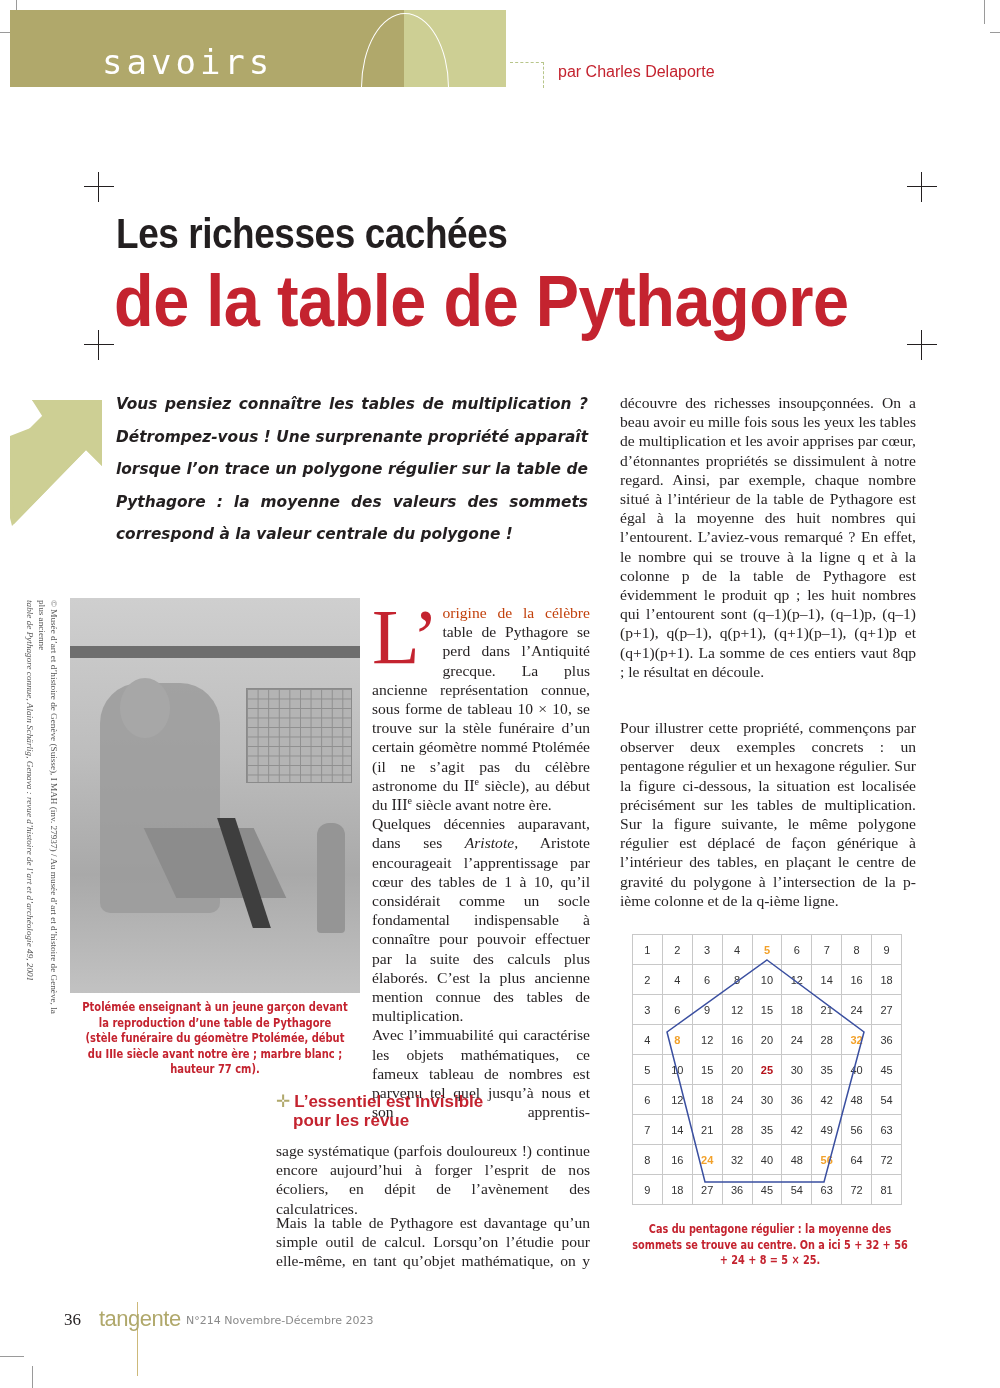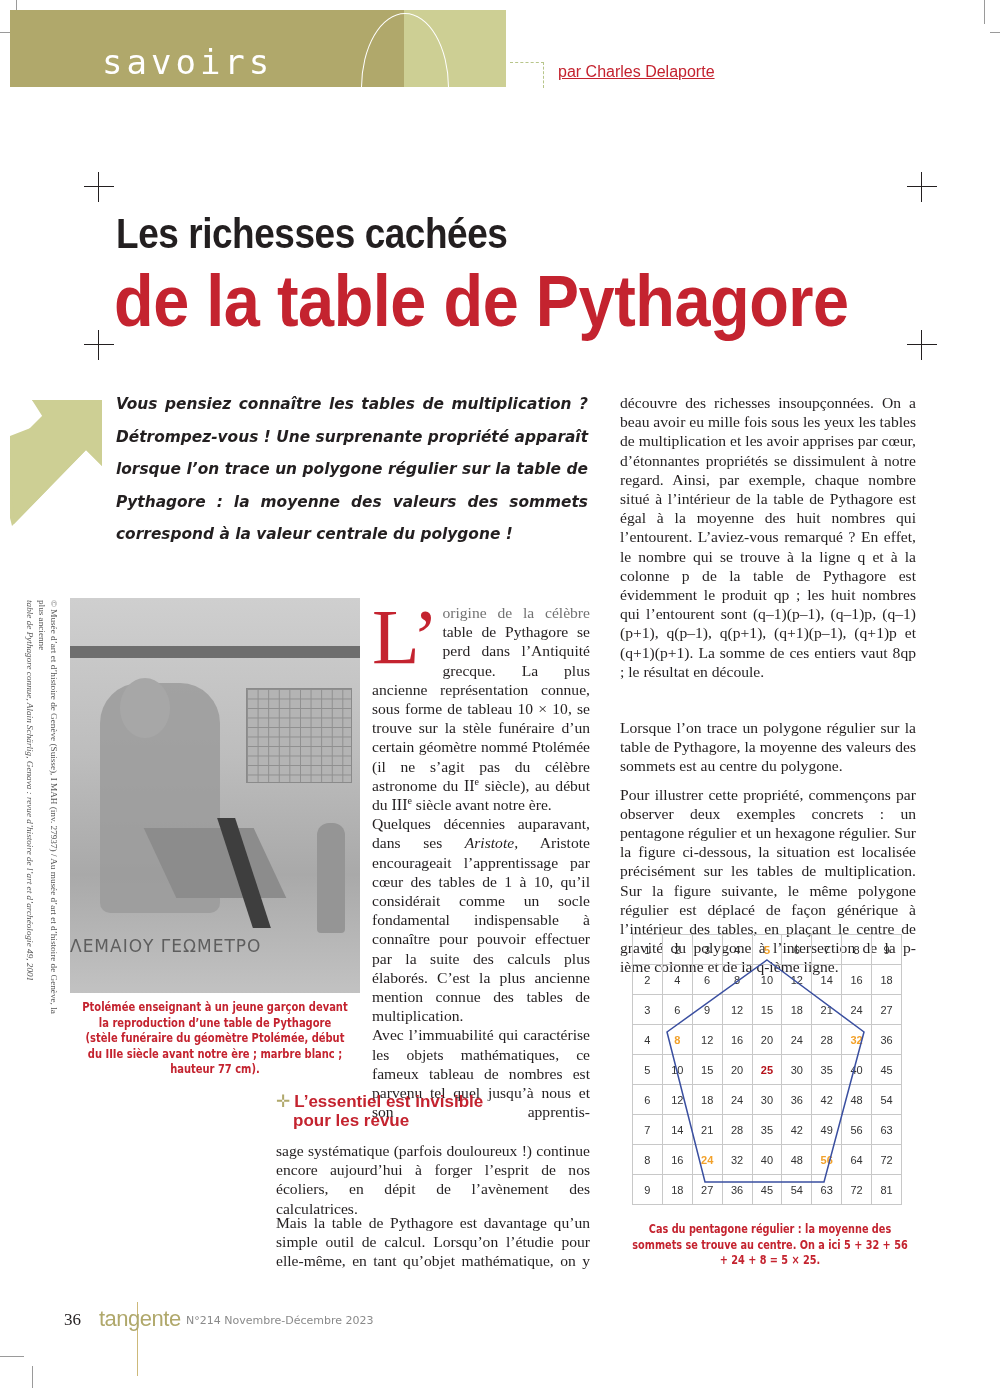--- a/index.html
+++ b/index.html
@@ -5,21 +5,21 @@
   * { box-sizing: border-box; margin: 0; padding: 0; }
   html, body { width: 1000px; height: 1388px; background: #ffffff; overflow: hidden; }
   body { position: relative; font-family: "Liberation Serif", serif; color: #231f20; }
 
   
   .crop { position: absolute; background: #9a9a9a; }
   .band-clip { position: absolute; left: 0; top: 10px; width: 510px; height: 77px; overflow: hidden; }
   .rubric { position: absolute; left: 102px; top: 42px; font-family: "DejaVu Sans Mono", monospace; font-size: 34px; letter-spacing: 4px; color: #ffffff; font-weight: normal; }
   .dash-h { position: absolute; left: 510px; top: 62px; width: 34px; border-top: 1.5px dashed #b7c58a; }
   .dash-v { position: absolute; left: 543px; top: 62px; height: 26px; border-left: 1.5px dashed #b7c58a; }
-  .author { position: absolute; left: 558px; top: 63px; font-family: "Liberation Sans", sans-serif; font-size: 16px; color: #c4232f; text-decoration: underline; }
+  .author { position: absolute; left: 558px; top: 63px; font-family: "Liberation Sans", sans-serif; font-size: 16px; color: #c4232f; }
 
   
   .title-1 { position: absolute; left: 116px; top: 210px; font-family: "Liberation Sans", sans-serif; font-size: 42px; color: #231f20; letter-spacing: -0.5px; transform: scaleX(0.88); transform-origin: left top; }
   .title-2 { position: absolute; left: 114px; top: 260px; font-family: "Liberation Sans", sans-serif; font-size: 72px; color: #c4232f; letter-spacing: -0.5px; transform: scaleX(0.9); transform-origin: left top; white-space: nowrap; }
 
   
   .cross { position: absolute; width: 30px; height: 30px; }
   .cross::before { content: ""; position: absolute; left: 14px; top: 0; width: 1.2px; height: 30px; background: #231f20; }
   .cross::after { content: ""; position: absolute; left: 0; top: 14px; width: 30px; height: 1.2px; background: #231f20; }
 
@@ -30,21 +30,21 @@
   .chapeau { position: absolute; left: 116px; top: 388px; width: 472px; font-family: "DejaVu Sans", sans-serif; font-style: italic; font-weight: bold; font-size: 15.4px; line-height: 32.5px; text-align: justify; color: #231f20; }
 
   
   .body-text { font-family: "Liberation Serif", serif; font-size: 15.6px; line-height: 19.2px; color: #231f20; text-align: justify; hyphens: manual; }
   .col-right { position: absolute; left: 611px; top: 384px; width: 314px; }
   .col-right p { margin: 9px; }
   .col-right .gap { height: 19px; }
 
   .col-mid { position: absolute; left: 372px; top: 603px; width: 218px; }
   .dropcap { float: left; font-family: "Liberation Serif", serif; font-size: 78px; line-height: 60px; color: #c4232f; margin: 4px 4px 0 0; height: 58px; }
-  .red { color: #737373; }
+  .red { color: #c2410c; }
   .smallcaps { font-variant: small-caps; font-size: 16px; }
   sup { font-size: 10px; line-height: 0; }
 
   .wide-block { position: absolute; left: 276px; top: 1076px; width: 314px; }
 
   .sub-heading { position: absolute; left: 276px; top: 1092px; font-family: "Liberation Sans", sans-serif; font-weight: bold; font-size: 17px; line-height: 19px; color: #c4232f; }
   .sub-heading .plus { color: #b0a86b; font-weight: normal; margin-right: 4px; }
   .sub-heading .l2 { display: block; padding-left: 17px; }
 
   .wide-block-2 { position: absolute; left: 276px; top: 1213px; width: 314px; }
@@ -114,21 +114,20 @@
 <p class="chapeau">Vous pensiez connaître les tables de multiplication ? Détrompez-vous ! Une surprenante propriété apparaît lorsque l’on trace un polygone régulier sur la table de Pythagore : la moyenne des valeurs des sommets correspond à la valeur centrale du polygone !</p>
 
 <div class="photo">
   <div class="ledge"></div>
   <div class="grid-board"></div>
   <div class="figure"></div>
   <div class="head"></div>
   <div class="legs"></div>
   <div class="shadow"></div>
   <div class="boy"></div>
-  <div class="inscription">ΛΕΜΑΙΟΥ ΓΕΩΜΕΤΡΟ</div>
 </div>
 <div class="credit">
   <div>© Musée d’art et d’histoire de Genève (Suisse), I MAH (inv. 27937) / Au musée d’art et d’histoire de Genève, la plus ancienne</div>
   <div style="font-style:italic">table de Pythagore connue, Alain Schärlig, Genava : revue d’histoire de l’art et d’archéologie 49, 2001</div>
 </div>
 <p class="photo-caption">Ptolémée enseignant à un jeune garçon devant la reproduction d’une table de Pythagore (stèle funéraire du géomètre Ptolémée, début du IIIe siècle avant notre ère ; marbre blanc ; hauteur 77 cm).</p>
 
 <div class="col-mid body-text">
   <span class="dropcap">L’</span>
   <span class="red">origine de la célèbre</span><span> table de Pythagore se perd dans l’Antiquité grecque. La plus ancienne représentation connue, sous forme de tableau 10 × 10, se trouve sur la stèle funéraire d’un certain géomètre nommé Ptolémée (il ne s’agit pas du célèbre astronome du </span><span class="smallcaps">II</span><sup>e</sup><span> siècle), au début du </span><span class="smallcaps">III</span><sup>e</sup><span> siècle avant notre ère.</span>
@@ -141,21 +140,20 @@
 <div class="sub-heading">
   <span class="plus">✛</span><span>L’essentiel est invisible</span>
   <span class="l2">pour les revue</span>
 </div>
 
 <div class="wide-block-2 body-text" style="text-align-last:justify;">Mais la table de Pythagore est davantage qu’un simple outil de calcul. Lorsqu’on l’étudie pour elle-même, en tant qu’objet mathématique, on y</div>
 
 <div class="col-right body-text">
   <p>découvre des richesses insoupçonnées. On a beau avoir eu mille fois sous les yeux les tables de multiplication et les avoir apprises par cœur, d’étonnantes propriétés se dissimulent à notre regard. Ainsi, par exemple, chaque nombre situé à l’intérieur de la table de Pythagore est égal à la moyenne des huit nombres qui l’entourent. L’aviez-vous remarqué ? En effet, le nombre qui se trouve à la ligne q et à la colonne p de la table de Pythagore est évidemment le produit qp ; les huit nombres qui l’entourent sont (q–1)(p–1), (q–1)p, (q–1)(p+1), q(p–1), q(p+1), (q+1)(p–1), (q+1)p et (q+1)(p+1). La somme de ces entiers vaut 8qp ; le résultat en découle.</p>
   <div class="gap"></div>
-  <p>Lorsque l’on trace un polygone régulier sur la table de Pythagore, la moyenne des valeurs des sommets est au centre du polygone.</p>
   <p>Pour illustrer cette propriété, commençons par observer deux exemples concrets : un pentagone régulier et un hexagone régulier.  Sur la figure ci-dessous, la situation est localisée précisément sur les tables de multiplication. Sur la figure suivante, le même polygone régulier est déplacé de façon générique à l’intérieur des tables, en plaçant le centre de gravité du polygone à l’intersection de la p-ième colonne et de la q-ième ligne.</p>
 </div>
 
 <div class="pyth">
   <table>
     <tbody id="pyth-body">
         <tr>
           <td>1</td>
           <td>2</td>
           <td>3</td>

